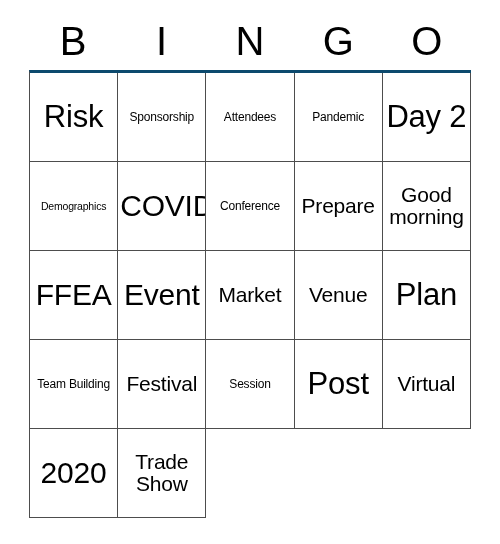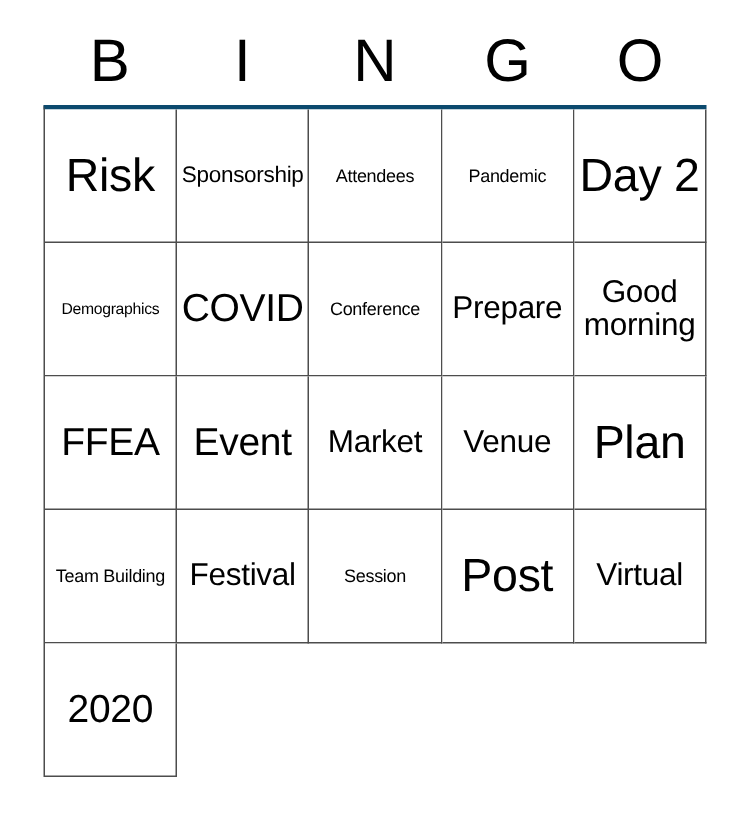--- a/index.html
+++ b/index.html
@@ -48,24 +48,24 @@
     background:#ffffff;
   }
   .cell .txt{
     display:block;
     width:100%;
     line-height:1.04;
     letter-spacing:-0.2px;
   }
   
   .s-xl .txt{font-size:31px;}
-  .s-lg .txt{font-size:26px;}
+  .s-lg .txt{font-size:30px;}
   .s-md .txt{font-size:21px;}
   .s-sm .txt{font-size:12px;}
-  .s-xs .txt{font-size:15px;}
+  .s-xs .txt{font-size:12px;}
   .s-xxs .txt{font-size:10.5px;text-align:center;}
 </style>
 </head>
 <body>
 
 <div id="card">
 
   <div id="header">
       <div class="hletter">B</div>
       <div class="hletter">I</div>
@@ -131,15 +131,18 @@
       </div>
       <div class="cell s-xl">
         <span class="txt">Post</span>
       </div>
       <div class="cell s-md">
         <span class="txt">Virtual</span>
       </div>
       <div class="cell s-lg">
         <span class="txt">2020</span>
       </div>
+      <div class="cell s-md">
+        <span class="txt">Trade Show</span>
+      </div>
     </div>
 
 </div>
 
 </body></html>

